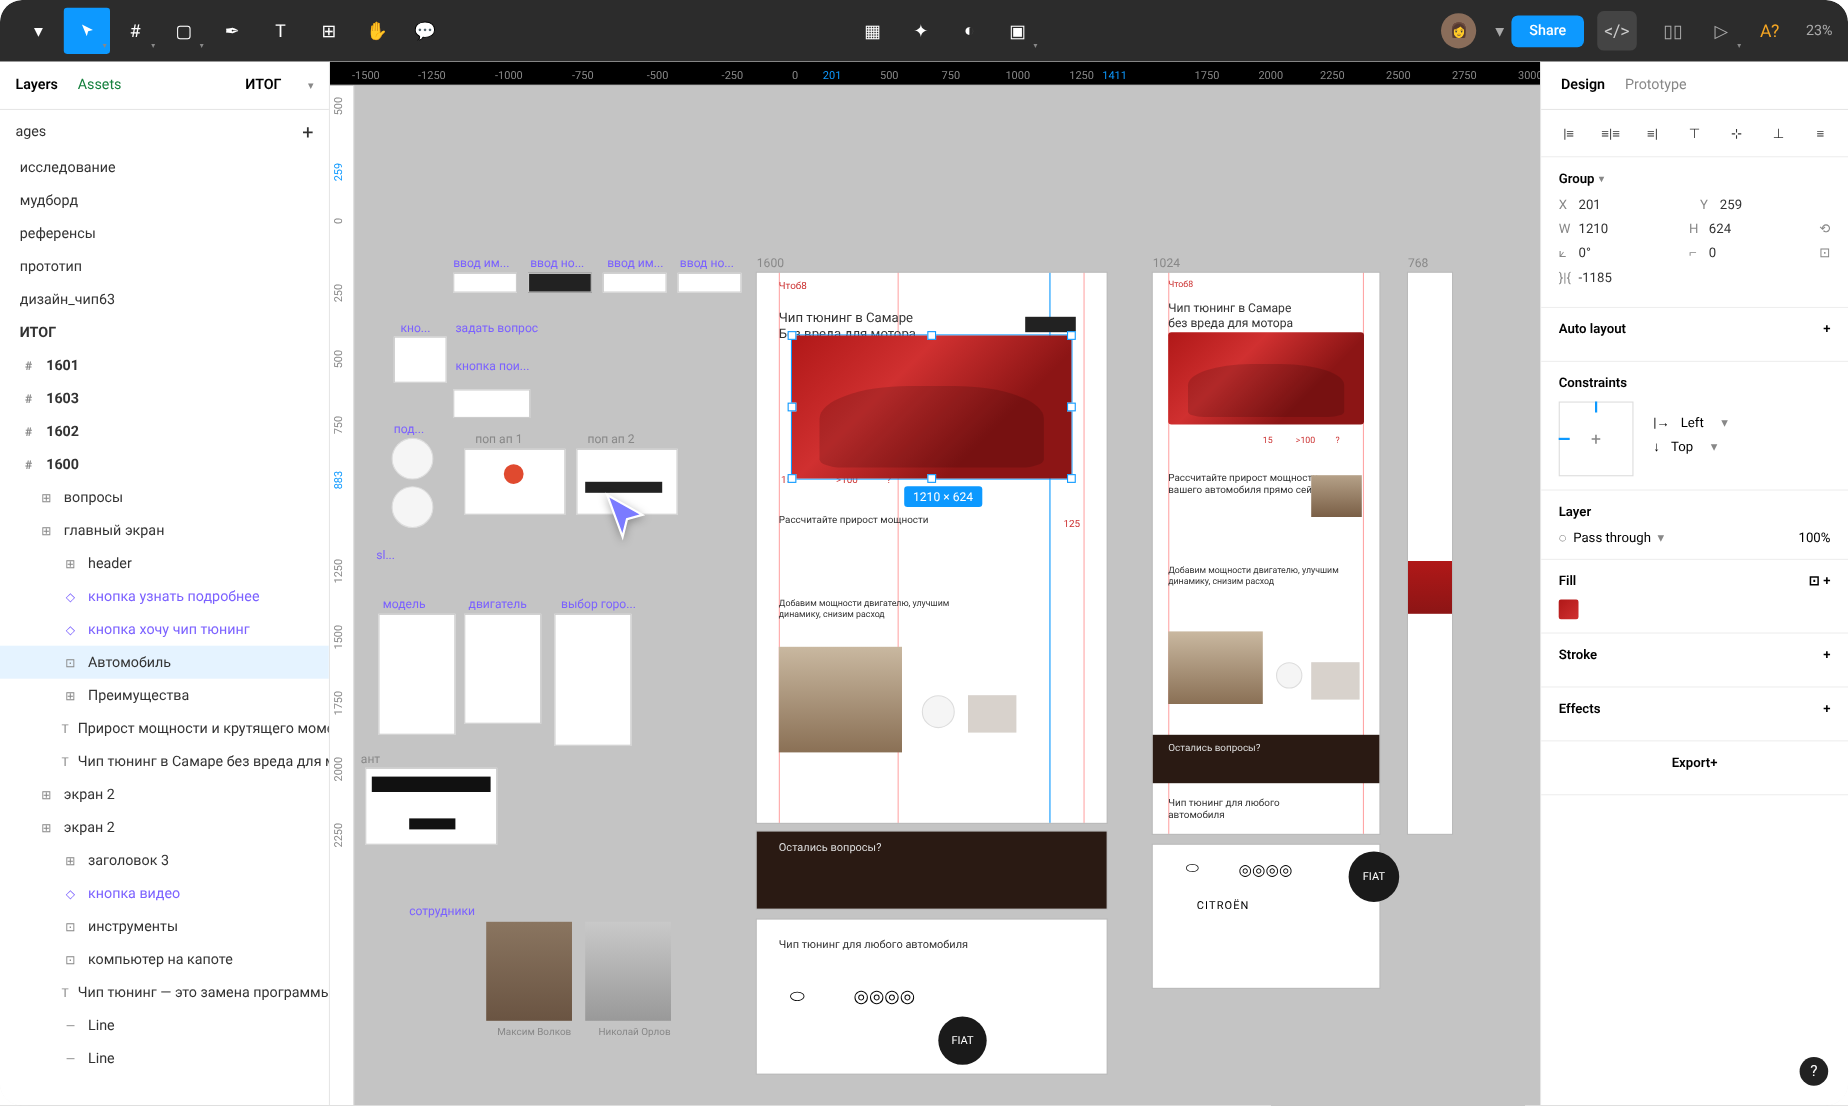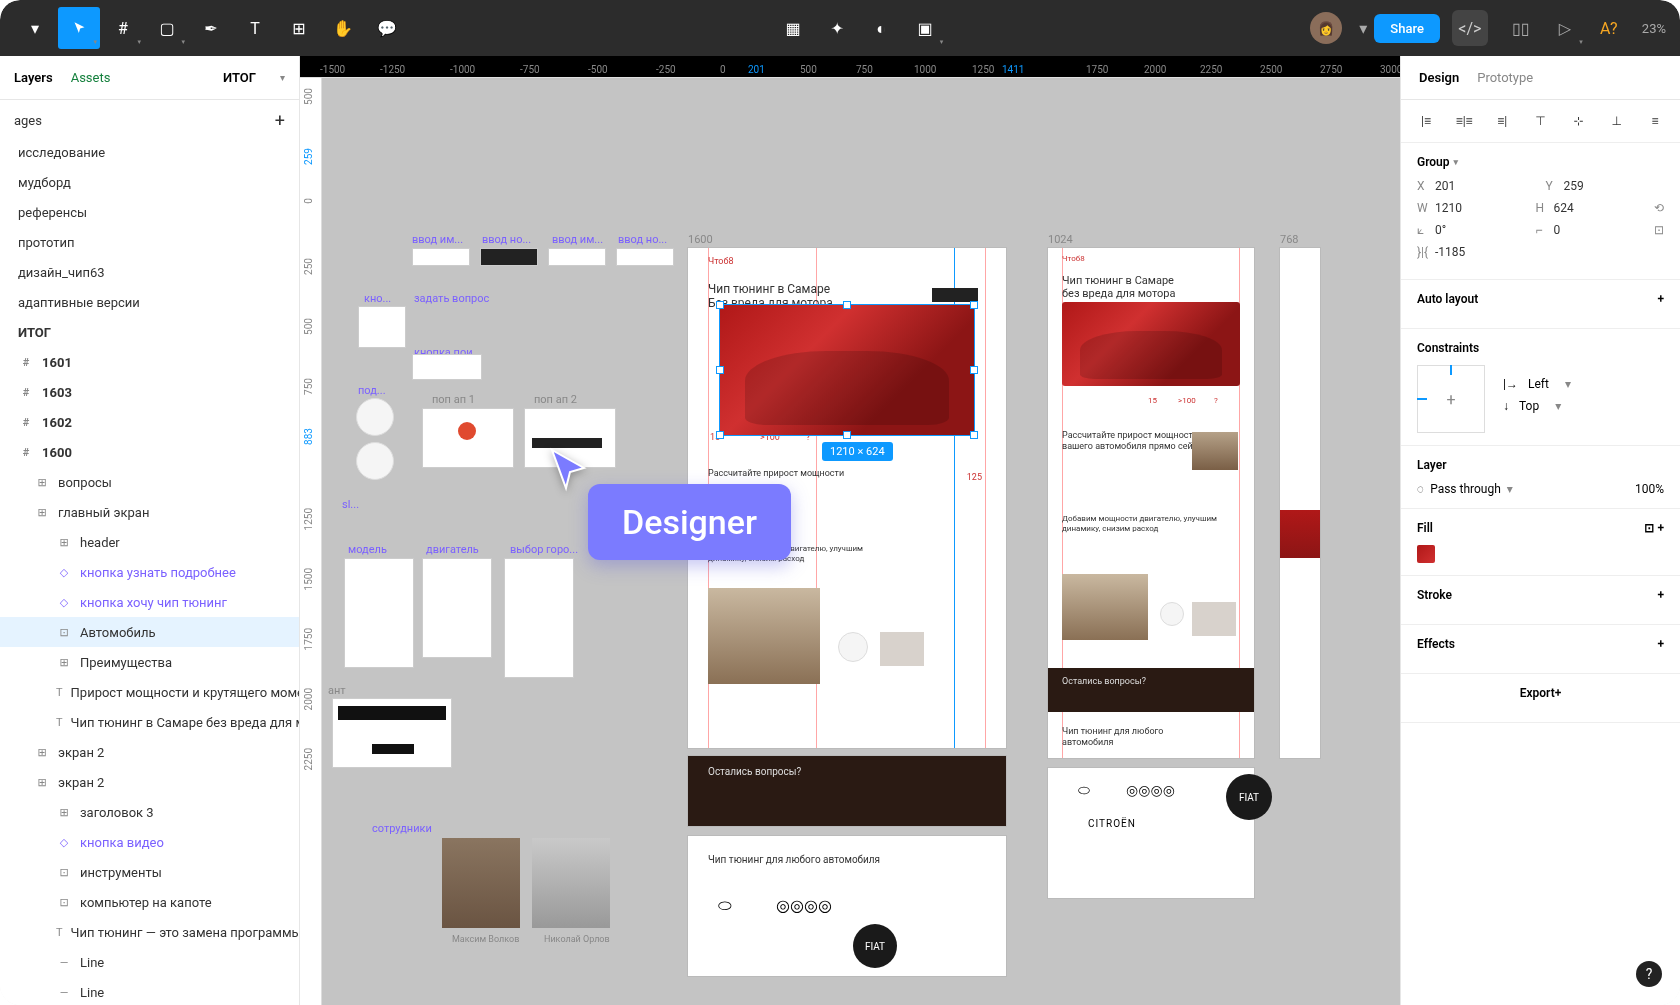--- a/index.html
+++ b/index.html
@@ -137,21 +137,20 @@
       <div class="pages-hdr">
         <span>ages</span>
         <span class="plus">+</span>
       </div>
       <div class="tree" id="tree">
           <div class="tree-item">исследование</div>
           <div class="tree-item">мудборд</div>
           <div class="tree-item">референсы</div>
           <div class="tree-item">прототип</div>
           <div class="tree-item">дизайн_чип63</div>
-          <div class="tree-item">адаптивные версии</div>
           <div class="tree-item bold">ИТОГ</div>
           <div class="tree-item bold">
             <span class="ico">#</span>
             <span>1601</span>
           </div>
           <div class="tree-item bold">
             <span class="ico">#</span>
             <span>1603</span>
           </div>
           <div class="tree-item bold">
@@ -280,21 +279,21 @@
         <div class="frame-label purple" style="top:155px;left:230px;">ввод им...</div>
         <div class="frame-label purple" style="top:155px;left:296px;">ввод но...</div>
         <div class="comp-box" style="top:170px;left:90px;width:58px;height:18px;"></div>
         <div class="comp-box" style="top:170px;left:158px;width:58px;height:18px;background:#222;"></div>
         <div class="comp-box" style="top:170px;left:226px;width:58px;height:18px;"></div>
         <div class="comp-box" style="top:170px;left:294px;width:58px;height:18px;"></div>
 
         <div class="frame-label purple" style="top:214px;left:42px;">кно...</div>
         <div class="frame-label purple" style="top:214px;left:92px;">задать вопрос</div>
         <div class="comp-box" style="top:228px;left:36px;width:48px;height:42px;"></div>
-        <div class="frame-label purple" style="top:268px;left:92px;text-decoration:underline;">кнопка пои...</div>
+        <div class="frame-label purple" style="top:248px;left:92px;">кнопка пои...</div>
         <div class="comp-box" style="top:276px;left:90px;width:70px;height:26px;"></div>
 
         <div class="frame-label purple" style="top:306px;left:36px;">под...</div>
         <div class="thumb circle" style="top:320px;left:34px;width:38px;height:38px;"></div>
         <div class="thumb circle" style="top:364px;left:34px;width:38px;height:38px;"></div>
         <div class="frame-label" style="top:315px;left:110px;">поп ап 1</div>
         <div class="frame-label" style="top:315px;left:212px;">поп ап 2</div>
         <div class="comp-box" style="top:330px;left:100px;width:92px;height:60px;"></div>
         <div style="position:absolute;top:344px;left:136px;width:18px;height:18px;border-radius:50%;background:#e04a2f;"></div>
         <div class="comp-box" style="top:330px;left:202px;width:92px;height:60px;"></div>
@@ -391,21 +390,20 @@
           <div style="position:absolute;top:6px;right:-18px;width:46px;height:46px;border-radius:50%;background:#1a1a1a;color:#fff;display:flex;align-items:center;justify-content:center;font-size:10px;">FIAT</div>
         </div>
 
         <div class="frame-label" style="top:155px;left:958px;">768</div>
         <div class="artboard" style="top:170px;left:958px;width:40px;height:510px;"></div>
         <div class="thumb" style="top:432px;left:958px;width:40px;height:48px;background:linear-gradient(#b01818,#8c1515);"></div>
 
         <svg class="designer-cursor" style="top:368px;left:222px;" width="48" height="48" viewBox="0 0 24 24">
             <path fill="#7b7bff" stroke="#fff" stroke-width="1" d="M4 2l16 9-7 2-2 8z"></path>
           </svg>
-        <div class="designer-badge" style="top:406px;left:266px;">Designer</div>
       </div>
     </div>
 
     <div class="right-panel">
       <div class="right-tabs">
         <div class="right-tab active">Design</div>
         <div class="right-tab">Prototype</div>
       </div>
       <div class="align-row">
         <div class="align-btn">|≡</div>

